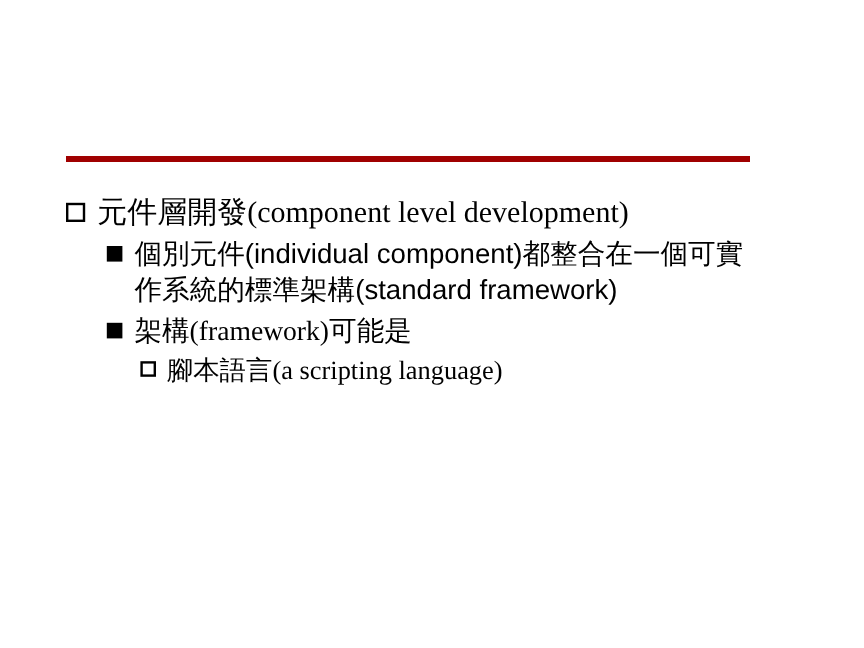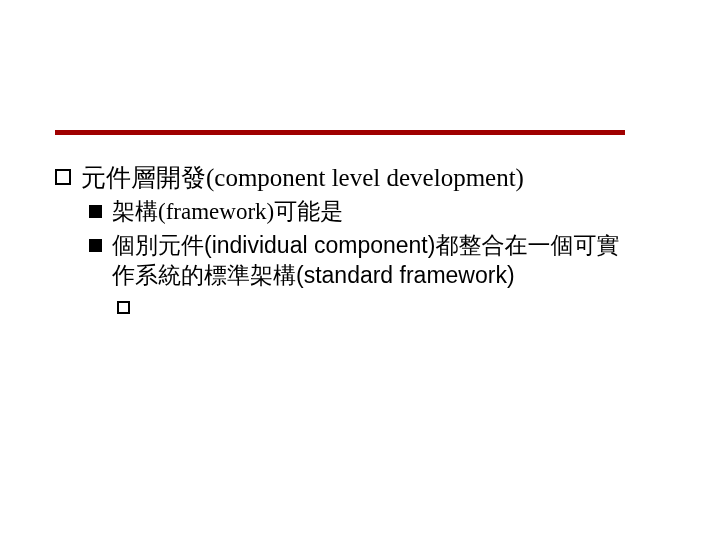--- a/index.html
+++ b/index.html
@@ -96,25 +96,26 @@
 <div class="hr-line"></div>
 
 <div class="content">
   <div class="level1">
     <span class="bullet"></span>
     <span class="text">元件層開發(component level development)</span>
   </div>
   <div class="level2-wrap">
     <div class="level2">
       <span class="bullet"></span>
-      <span class="text serif">架構(framework)可能是</span>
+      <span class="text">個別元件(individual component)都整合在一個可實作系統的標準架構(standard framework)</span>
     </div>
     <div class="level2">
       <span class="bullet"></span>
-      <span class="text">個別元件(individual component)都整合在一個可實作系統的標準架構(standard framework)</span>
+      <span class="text serif">架構(framework)可能是</span>
     </div>
     <div class="level3-wrap">
       <div class="level3">
         <span class="bullet"></span>
+        <span class="text">腳本語言(a scripting language)</span>
       </div>
     </div>
   </div>
 </div>
 
 </body></html>

